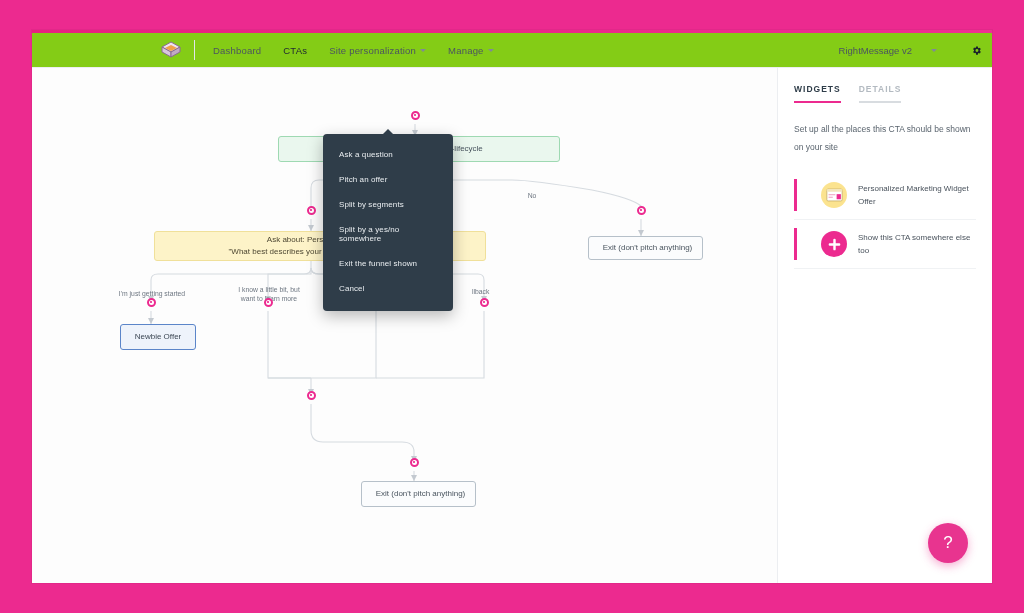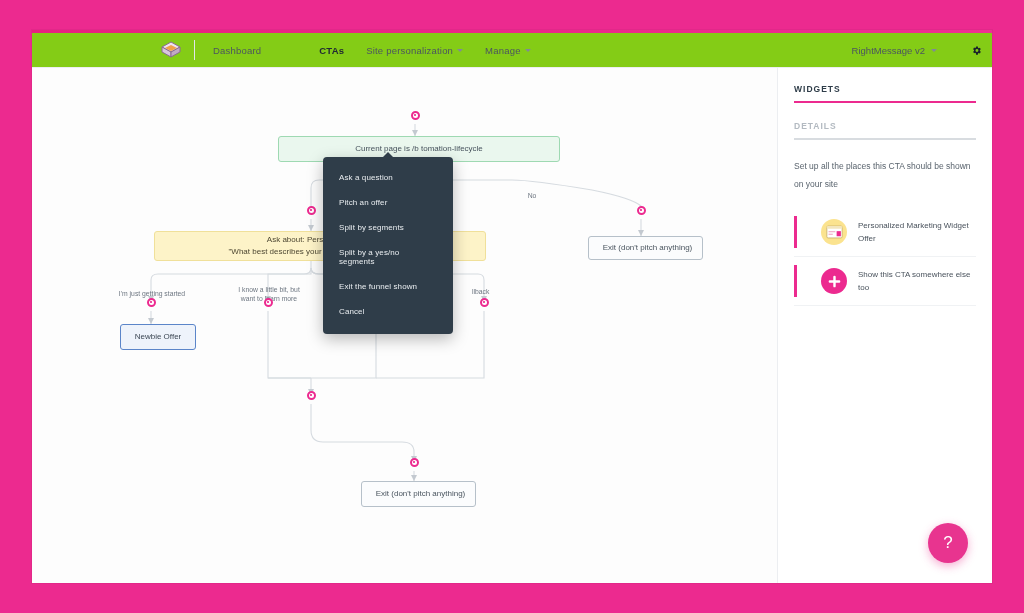--- a/index.html
+++ b/index.html
@@ -30,31 +30,31 @@
     display:flex;align-items:center;justify-content:center;
     position:relative;
   }
   .logo svg{display:block}
   .logo-divider{width:1px;height:20px;background:#e2e5e9;margin-right:18px;}
   .nav{display:flex;align-items:center;gap:22px;}
   .nav-item{
     font-size:9.5px;color:#4c5560;letter-spacing:.2px;
     cursor:pointer;white-space:nowrap;display:flex;align-items:center;gap:4px;
   }
-  .nav-item.active{color:#222a33;font-weight:bold;margin-left:36px;}
+  .nav-item.active{color:#222a33;font-weight:normal;}
   .caret{
     display:inline-block;width:0;height:0;
     border-left:3px solid transparent;border-right:3px solid transparent;
     border-top:3.5px solid #808a96;margin-top:1px;
   }
   .header-right{
     margin-left:auto;display:flex;align-items:center;gap:0;padding-right:16px;
   }
   .workspace{
-    font-size:9.5px;color:#4c5560;display:flex;align-items:center;gap:6px;
+    font-size:9.5px;color:#4c5560;display:flex;align-items:center;gap:19px;
     cursor:pointer;margin-right:34px;
   }
   .gear{margin-right:30px;cursor:pointer;display:flex;align-items:center;}
   .publish{
     display:flex;align-items:center;gap:9px;
     background:linear-gradient(90deg,#f4518a,#ee2d91);
     border-radius:16px;padding:5px 6px 5px 16px;cursor:pointer;
     box-shadow:0 2px 6px rgba(236,42,143,.35);
   }
   .publish-label{color:#fff;font-size:10px;font-weight:bold;letter-spacing:.2px;white-space:nowrap;}
@@ -88,37 +88,37 @@
     background:#fff;border:2.1px solid #ec2a8f;box-sizing:border-box;cursor:pointer;
   }
   .dot:after{
     content:"";position:absolute;left:1.6px;top:1.6px;width:1.6px;height:1.6px;
     background:#ec2a8f;border-radius:50%;
   }
   
   .ctxmenu{
     position:absolute;left:291px;top:66px;width:130px;
     background:#2f3d49;border-radius:4px;padding:8px 0 10px 0;
-    box-shadow:0 5px 16px rgba(0,0,0,.28);z-index:40;margin-top:23px;
+    box-shadow:0 5px 16px rgba(0,0,0,.28);z-index:40;
   }
   .ctxmenu:before{
     content:"";position:absolute;top:-5px;left:50%;margin-left:-5px;
     border-left:5px solid transparent;border-right:5px solid transparent;
     border-bottom:5px solid #2f3d49;
   }
   .ctxitem{
     font-size:8px;color:#e9edf0;padding:8px 16px;cursor:pointer;letter-spacing:.1px;
   }
   
   .sidebar{
     position:absolute;right:0;top:38px;width:215px;bottom:0;
     background:#fff;border-left:1px solid #eceef1;box-sizing:border-box;
     padding:16px 16px 0 16px;
   }
-  .tabs{display:flex;gap:18px;flex-direction:column;}
+  .tabs{display:flex;gap:18px;}
   .tab{font-size:8.5px;font-weight:bold;letter-spacing:1px;cursor:pointer;padding-bottom:7px;}
   .tab.active{color:#2f3d49;border-bottom:2.5px solid #ec2a8f;}
   .tab.inactive{color:#b3bac1;border-bottom:2.5px solid #d8dce0;}
   .sidebar-desc{
     margin-top:18px;font-size:8.5px;color:#5a646e;line-height:2.1;
   }
   .widget-row{
     display:flex;align-items:center;gap:11px;padding:11px 0 11px 16px;
     border-bottom:1px solid #f0f2f4;position:relative;cursor:pointer;
   }
@@ -283,21 +283,21 @@
       <div class="ctxitem">
         <span>Ask a question</span>
       </div>
       <div class="ctxitem">
         <span>Pitch an offer</span>
       </div>
       <div class="ctxitem">
         <span>Split by segments</span>
       </div>
       <div class="ctxitem">
-        <span>Split by a yes/no segments</span>
+        <span>Split by a yes/no somewhere</span>
       </div>
       <div class="ctxitem">
         <span>Exit the funnel shown</span>
       </div>
       <div class="ctxitem">
         <span>Cancel</span>
       </div>
     </div>
   </div>
 

